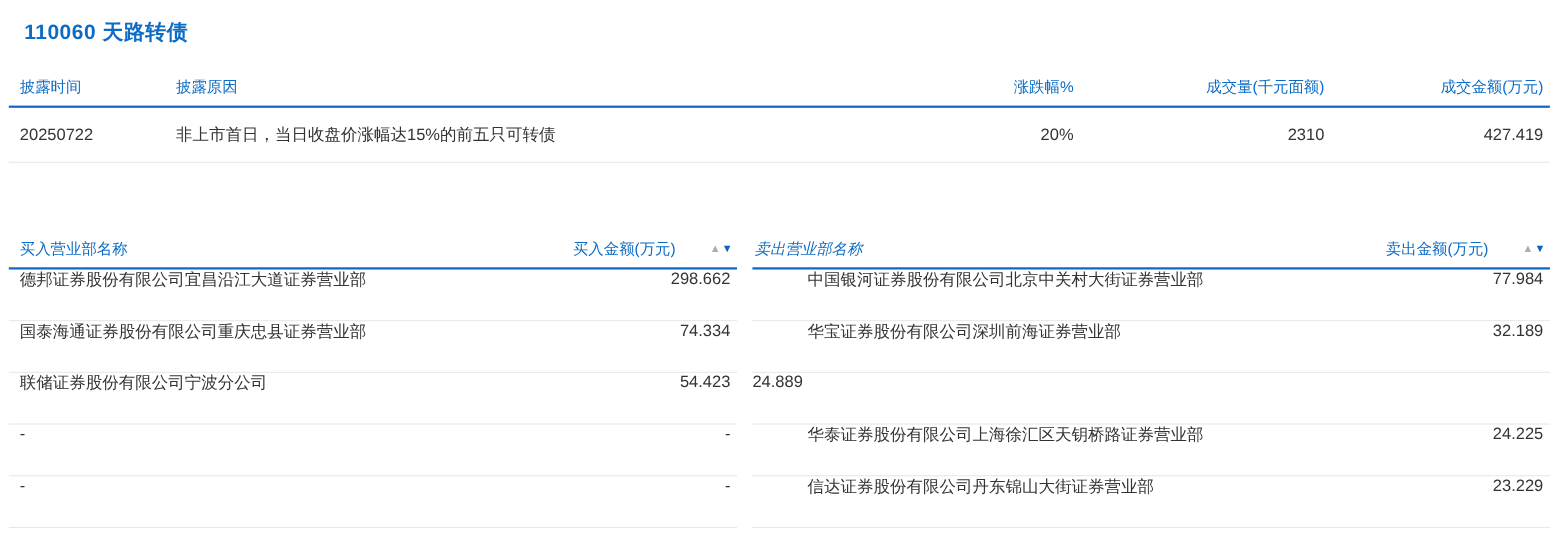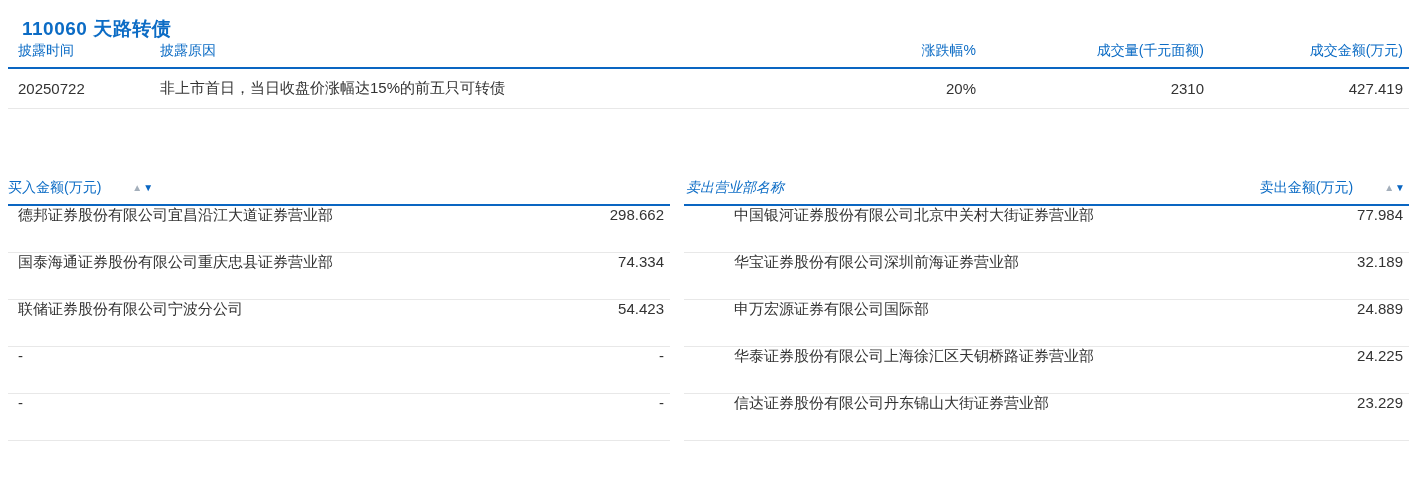--- a/index.html
+++ b/index.html
@@ -13,33 +13,33 @@
 
   .page-title {
     margin: 16px 0 0 14px;
     font-size: 19px;
     font-weight: bold;
     color: #0c6cc5;
     letter-spacing: 0.5px;
   }
 
   
-  .summary { }
+  .summary { margin-top: 29px; }
   .sum-head {
     display: flex;
     align-items: flex-end;
     padding-bottom: 7px;
     border-bottom: 2px solid #0a66c2;
     color: #0c6cc5;
     font-size: 14px;
   }
   .sum-row {
     display: flex;
     align-items: center;
-    height: 40px;
+    height: 50px;
     border-bottom: 1px solid #e8e8e8;
     color: #333333;
     font-size: 15px;
   }
   .c-time   { width: 152px; padding-left: 10px; text-align: left; }
   .c-reason { flex: 1; text-align: left; }
   .c-change { width: 150px; text-align: right; }
   .c-vol    { width: 228px; text-align: right; }
   .c-amt    { width: 205px; text-align: right; padding-right: 6px; }
 
@@ -105,20 +105,21 @@
       <div class="c-change">20%</div>
       <div class="c-vol">2310</div>
       <div class="c-amt">427.419</div>
     </div>
   </div>
 
   <div class="tables-wrap">
 
     <div class="brk-table buy">
       <div class="brk-head">
+        <div class="h-name">买入营业部名称</div>
         <div class="h-amt">
           <span>买入金额(万元)</span>
           <span class="sort-icons">
               <span class="sort-asc">▲</span>
               <span class="sort-desc">▼</span>
             </span>
         </div>
       </div>
       <div id="buy-rows">
           <div class="brk-row">
@@ -158,21 +159,20 @@
       <div id="sell-rows">
           <div class="brk-row">
             <div class="brk-name">中国银河证券股份有限公司北京中关村大街证券营业部</div>
             <div class="brk-amt">77.984</div>
           </div>
           <div class="brk-row">
             <div class="brk-name">华宝证券股份有限公司深圳前海证券营业部</div>
             <div class="brk-amt">32.189</div>
           </div>
           <div class="brk-row">
-            <div class="brk-name">申万宏源证券有限公司国际部</div>
             <div class="brk-amt">24.889</div>
           </div>
           <div class="brk-row">
             <div class="brk-name">华泰证券股份有限公司上海徐汇区天钥桥路证券营业部</div>
             <div class="brk-amt">24.225</div>
           </div>
           <div class="brk-row">
             <div class="brk-name">信达证券股份有限公司丹东锦山大街证券营业部</div>
             <div class="brk-amt">23.229</div>
           </div>

